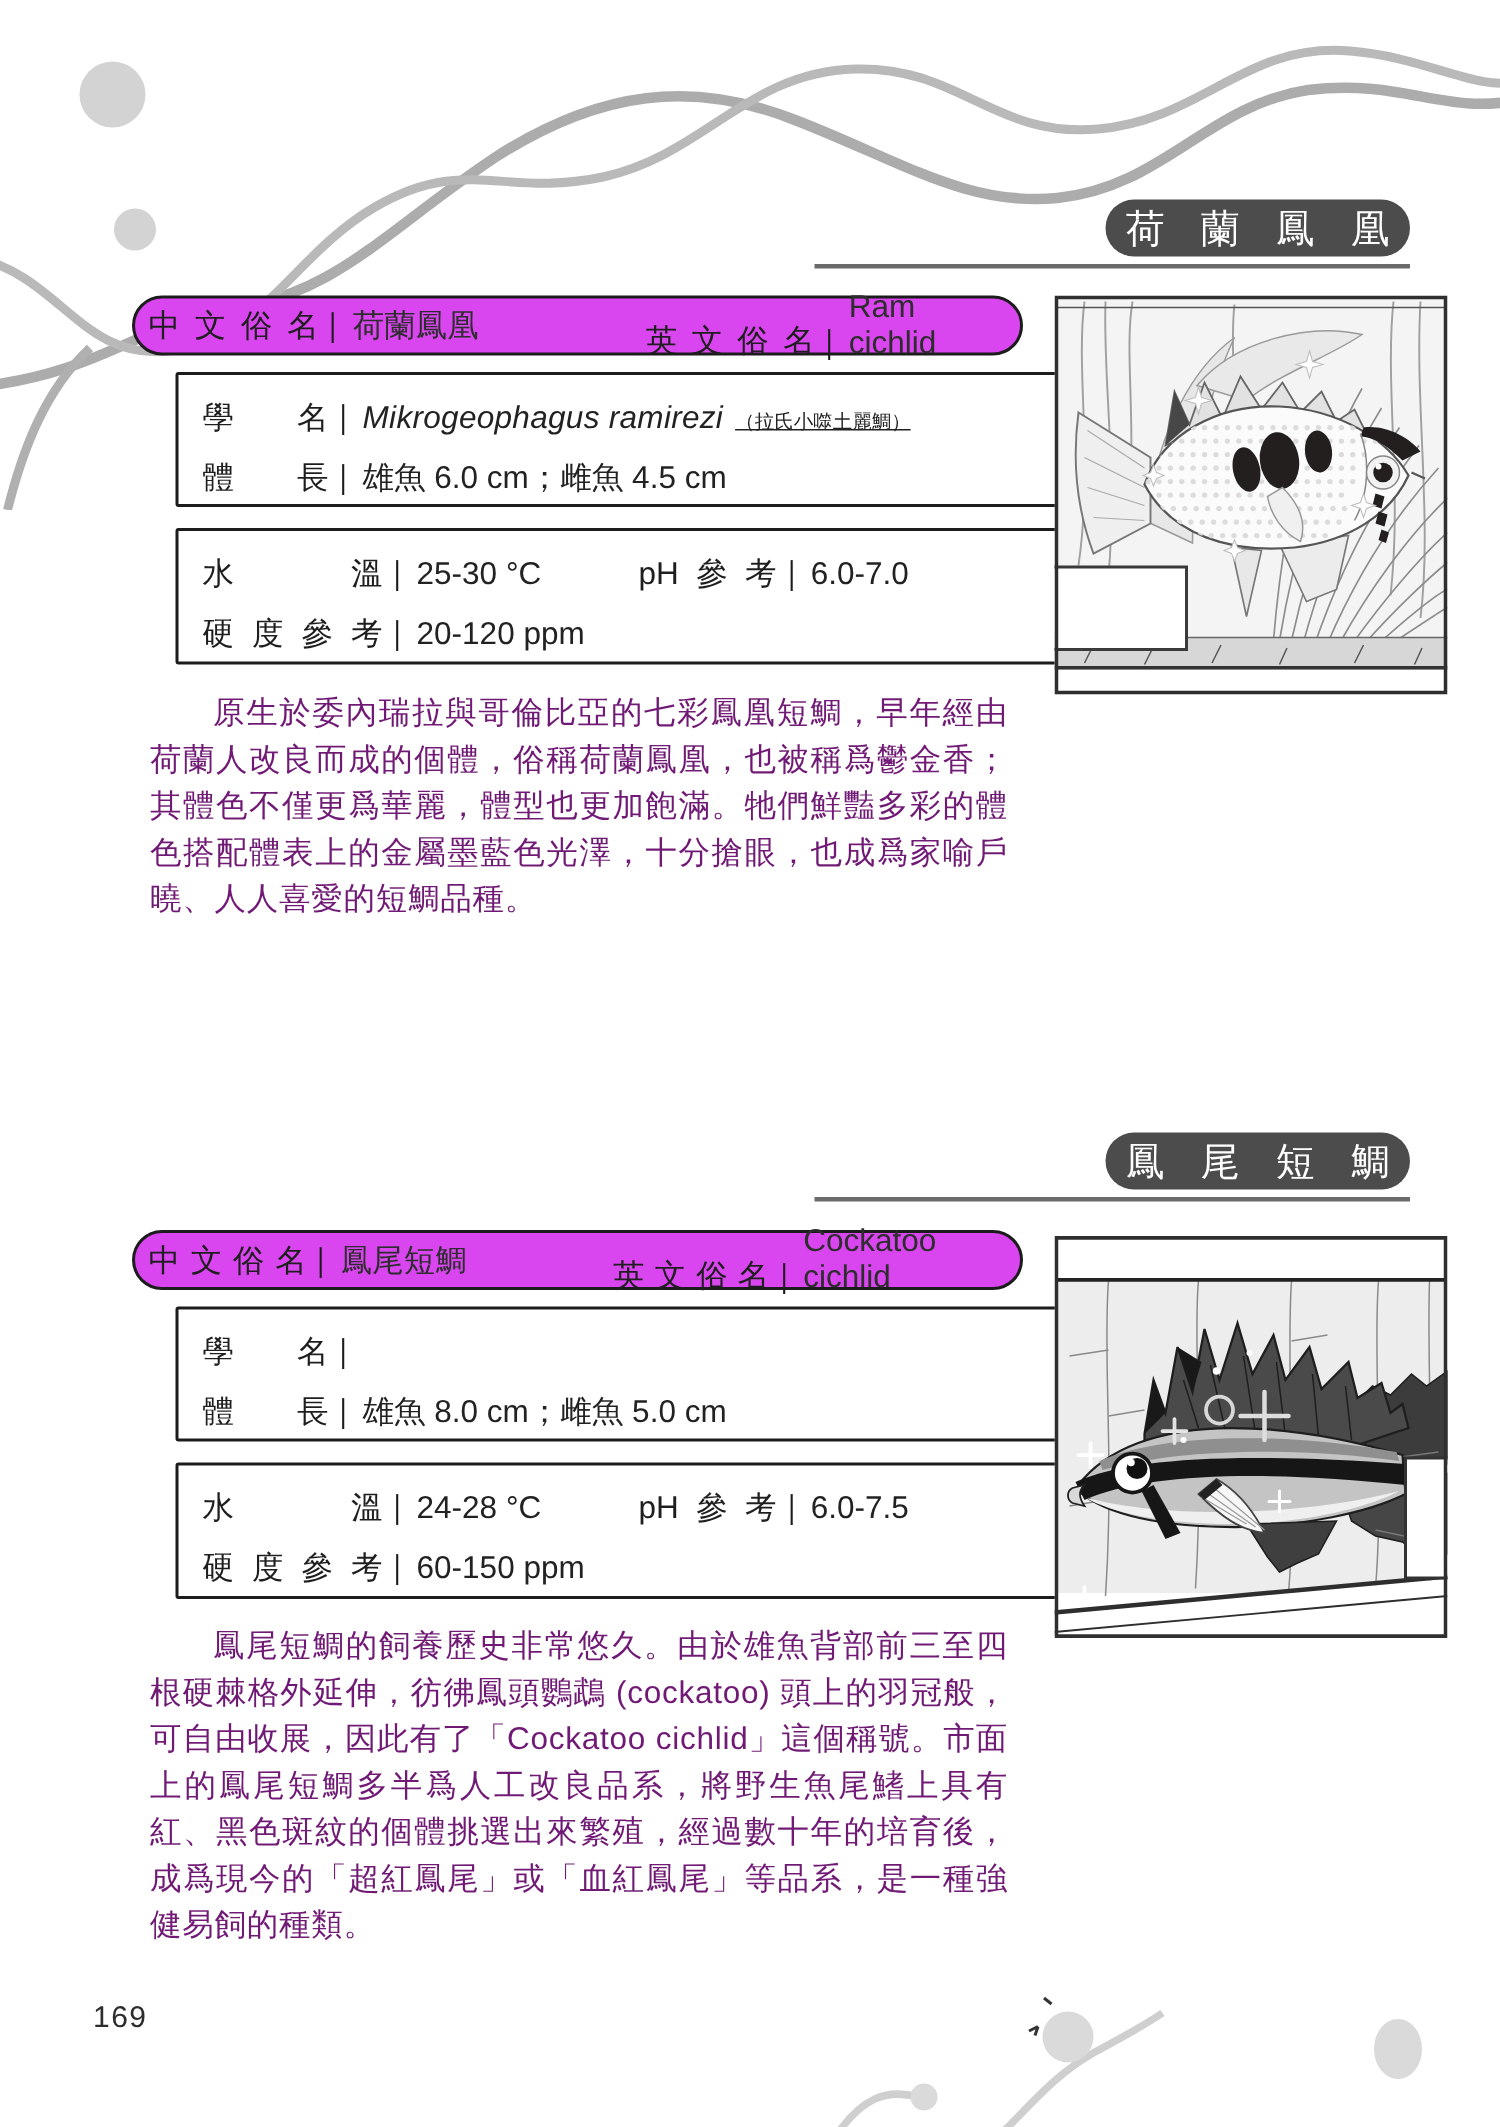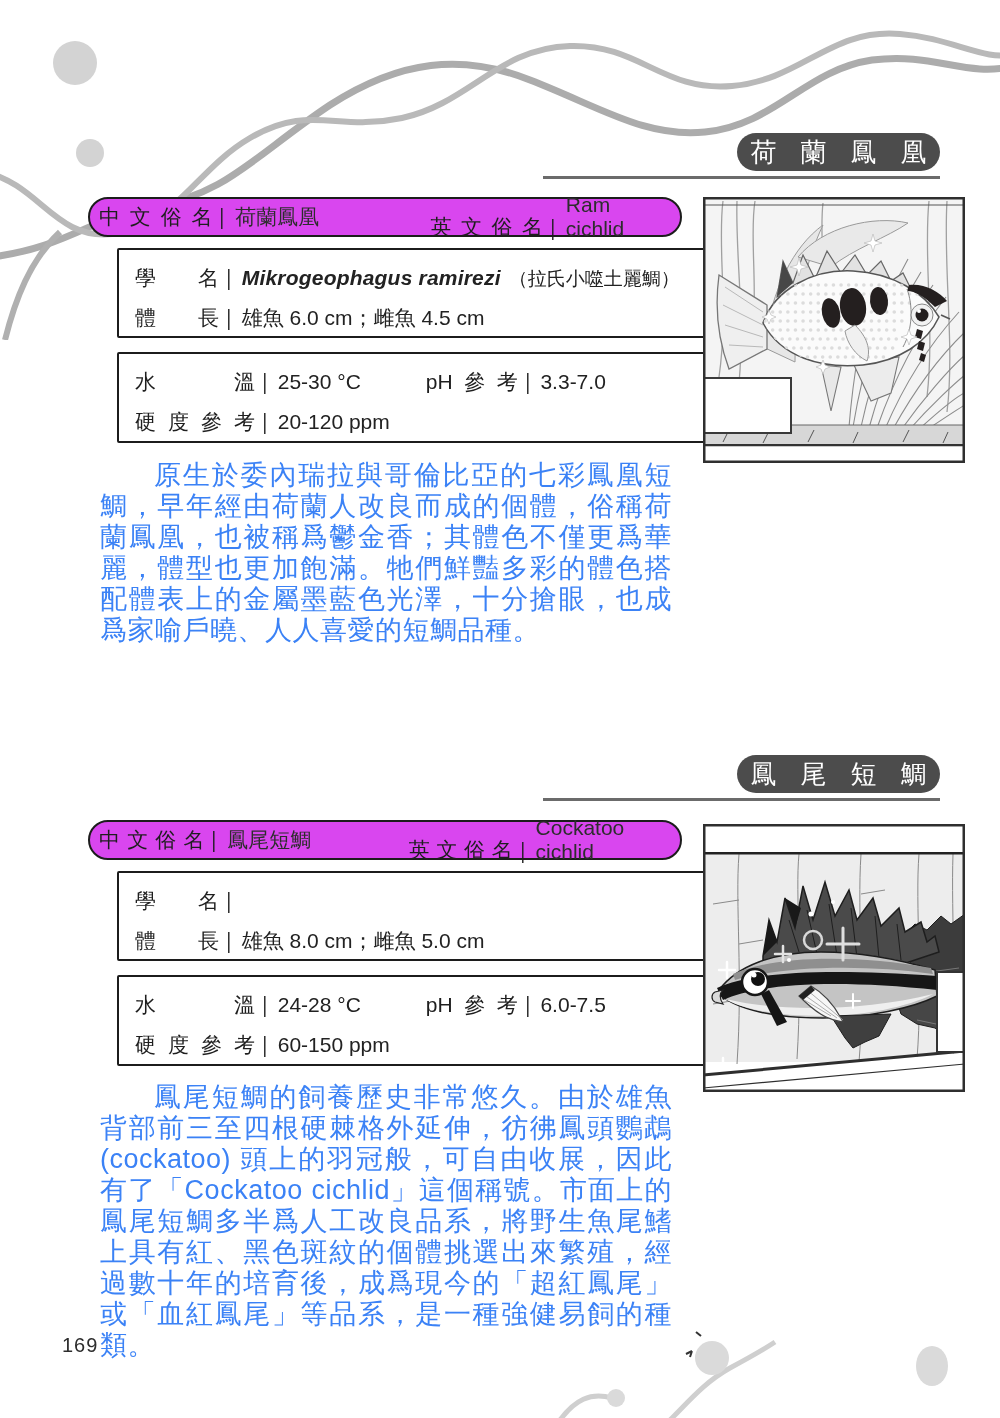--- a/index.html
+++ b/index.html
@@ -22,29 +22,29 @@
   .jlabel{display:inline-block;text-align:justify;text-align-last:justify;white-space:nowrap;color:#1e1e1e;}
   .w122{width:122px;} .w84{width:84px;} .w120{width:120px;} .w92{width:92px;}
   .bar{margin:0 10px 0 7px;font-size:22px;color:#1c1c1c;transform:scaleX(.8);}
   .pill .zh-val{width:210px;}
   .pill .en-group{margin-left:auto;display:flex;align-items:flex-end;}
 
   
   .infobox{position:absolute;left:117px;width:611px;border:2px solid #1c1c1c;border-radius:2px;
            box-sizing:border-box;background:#fff;padding:8px 0 0 16px;font-size:21px;}
   .infobox .row{display:flex;align-items:baseline;height:40px;line-height:40px;white-space:nowrap;}
-  .latin{font-style:italic;letter-spacing:.2px;font-weight:bold;}
-  .note{font-size:19px;margin-left:8px;}
+  .latin{font-style:italic;letter-spacing:.2px;}
+  .note{font-size:13px;margin-left:8px;text-decoration:underline;}
   .val{color:#222;}
   .temp-val{display:inline-block;width:148px;}
   .ph-group{display:flex;align-items:baseline;}
 
   
-  .para{position:absolute;left:100px;width:572px;font-size:27px;line-height:31px;text-align:justify;
-        text-indent:2em;color:#3b82f6;letter-spacing:.5px;margin:0;}
+  .para{position:absolute;left:100px;width:572px;font-size:21px;line-height:31px;text-align:justify;
+        text-indent:2em;color:#701a75;letter-spacing:.5px;margin:0;}
 
   
   .fig{position:absolute;left:703px;width:262px;}
 
   .pagenum{position:absolute;left:62px;top:1334px;font-size:20px;color:#2d2d2d;letter-spacing:1px;}
 </style>
 </head>
 <body>
 
 <div class="page">
@@ -87,21 +87,21 @@
   </div>
 
   <div class="infobox" style="top:352px;height:91px;">
     <div class="row">
       <span class="jlabel w120">水溫</span>
       <span class="bar">|</span>
       <span class="val temp-val">25-30 °C</span>
       <span class="ph-group">
         <span class="jlabel w92">pH參考</span>
         <span class="bar">|</span>
-        <span class="val">3.3-7.0</span>
+        <span class="val">6.0-7.0</span>
       </span>
     </div>
     <div class="row">
       <span class="jlabel w120">硬度參考</span>
       <span class="bar">|</span>
       <span class="val">20-120 ppm</span>
     </div>
   </div>
 
   <p class="para" style="top:460px;">原生於委內瑞拉與哥倫比亞的七彩鳳凰短鯛，早年經由荷蘭人改良而成的個體，俗稱荷蘭鳳凰，也被稱爲鬱金香；其體色不僅更爲華麗，體型也更加飽滿。牠們鮮豔多彩的體色搭配體表上的金屬墨藍色光澤，十分搶眼，也成爲家喻戶曉、人人喜愛的短鯛品種。</p>

